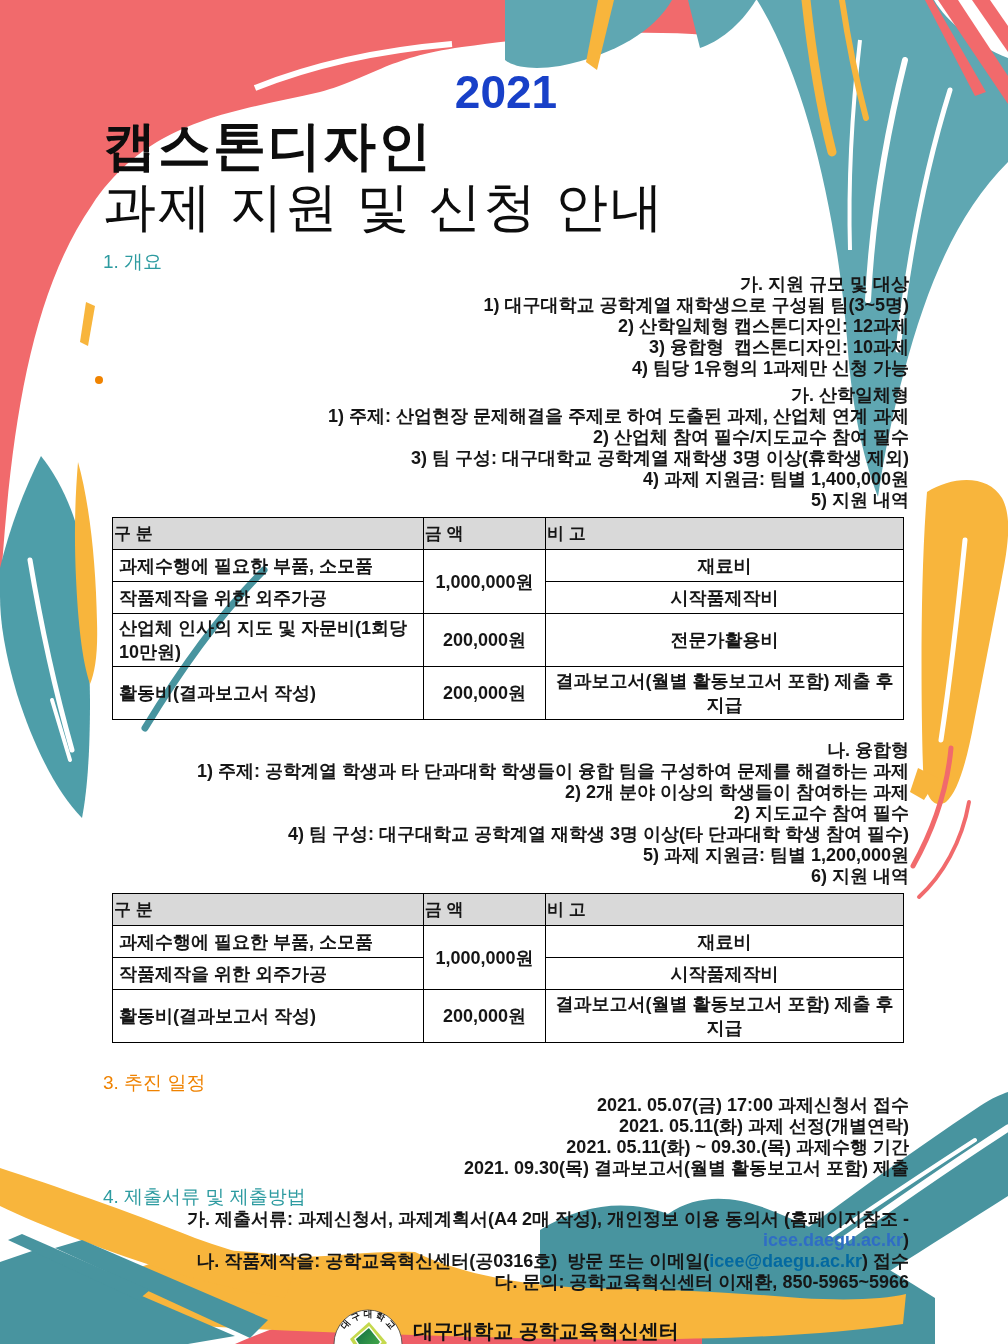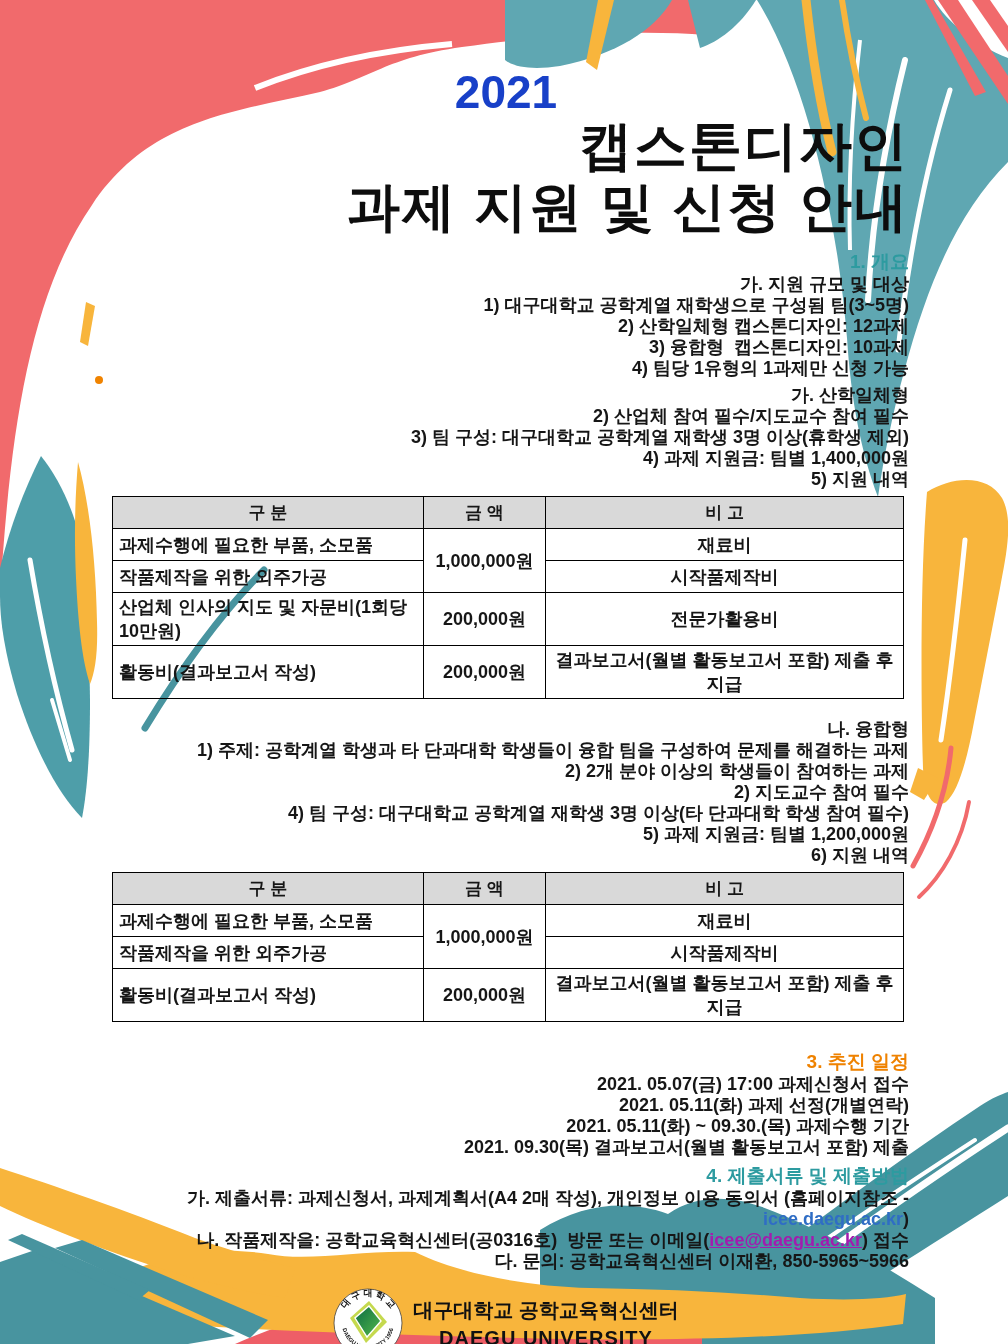--- a/index.html
+++ b/index.html
@@ -1,44 +1,44 @@
 <!DOCTYPE html>
 <html><head>
 <meta charset="utf-8">
 <style>
   html,body{margin:0;padding:0;background:#ffffff;}
   .page{position:relative;width:1008px;height:1344px;background:#fff;overflow:hidden;
         font-family:"Liberation Sans",sans-serif;color:#161616;}
   .bg{position:absolute;left:0;top:0;width:1008px;height:1344px;}
   .content{position:absolute;left:103px;top:64px;width:806px;}
   .title-year{margin-top:4px;text-align:center;font-size:46px;line-height:48px;font-weight:800;color:#1840C8;}
-  .title-main1{text-align:right;font-size:53px;line-height:60px;font-weight:800;color:#0d0d0d;letter-spacing:2px;}
-  .title-main2{text-align:right;font-size:53px;line-height:62px;font-weight:700;color:#0d0d0d;letter-spacing:2px;}
+  .title-main1{text-align:left;font-size:53px;line-height:60px;font-weight:800;color:#0d0d0d;letter-spacing:2px;}
+  .title-main2{text-align:left;font-size:53px;line-height:62px;font-weight:400;color:#0d0d0d;letter-spacing:2px;}
   .sec{margin:0;}
-  .sec-heading{font-size:19px;line-height:24px;font-weight:700;white-space:pre-wrap;text-align:right;}
+  .sec-heading{font-size:19px;line-height:24px;font-weight:400;white-space:pre-wrap;}
   .c-teal{color:#2D9BA0;} .c-red{color:#E4302B;} .c-orange{color:#EF8200;margin-top:28px;}
   .line{font-size:18px;line-height:21px;font-weight:700;white-space:pre-wrap;color:#161616;text-align:right;}
   .ind1{padding-left:20px;}  
   .ind2{padding-left:13px;}  
   .ind3{padding-left:8px;}   
   .sec1{margin-top:12px;}
   .sec2{margin-top:6px;}
   .partB{margin-top:20px;}
   .sched{margin-top:18px;}
   .subm{margin-top:6px;}
   table.grid{border-collapse:collapse;width:792px;margin:6px 0 0 9px;table-layout:fixed;}
   table.grid td,table.grid th{border:1.6px solid #000;font-family:"Liberation Sans",sans-serif;}
-  table.grid th{background:#D9D9D9;height:29px;font-size:17px;font-weight:700;text-align:center;}
+  table.grid th{background:#D9D9D9;height:29px;font-size:17px;font-weight:700;text-align:left;}
   table.grid td{font-size:18px;font-weight:600;}
   td.item{text-align:left;padding:2px 6px;height:27px;}
   td.amount,td.note{text-align:center;padding:2px 4px;}
   tr.tall td{height:44px;}
   .col1{width:310px;} .col2{width:122px;} .col3{width:357px;}
   a.link{color:#2F6DC5;text-decoration:none;font-weight:700;}
-  a.link.u{color:#a21caf;text-decoration:underline;}
+  a.link.u{color:#0369a1;}
   .footer{display:flex;align-items:center;justify-content:center;gap:10px;margin-top:16px;}
   .org{display:flex;flex-direction:column;align-items:center;}
   .org-kr{font-size:20px;line-height:30px;font-weight:800;color:#111;}
   .org-en{font-size:20px;line-height:26px;font-weight:800;color:#111;letter-spacing:1px;}
 </style>
 </head>
 <body>
 
 <div class="page">
 
@@ -118,20 +118,21 @@
       <div class="line ind1">1) 대구대학교 공학계열 재학생으로 구성됨 팀(3~5명)</div>
       <div class="line ind1">2) 산학일체형 캡스톤디자인: 12과제</div>
       <div class="line ind1">3) 융합형  캡스톤디자인: 10과제</div>
       <div class="line ind1">4) 팀당 1유형의 1과제만 신청 가능</div>
     </div>
 
     <div class="sec sec2">
 
       <div>
         <div class="line">가. 산학일체형</div>
+        <div class="line ind1">1) 주제: 산업현장 문제해결을 주제로 하여 도출된 과제, 산업체 연계 과제</div>
         <div class="line ind1">2) 산업체 참여 필수/지도교수 참여 필수</div>
         <div class="line ind1">3) 팀 구성: 대구대학교 공학계열 재학생 3명 이상(휴학생 제외)</div>
         <div class="line ind1">4) 과제 지원금: 팀별 1,400,000원</div>
         <div class="line ind1">5) 지원 내역</div>
 
         <table class="grid">
           <colgroup>
               <col class="col1">
               <col class="col2">
               <col class="col3">

